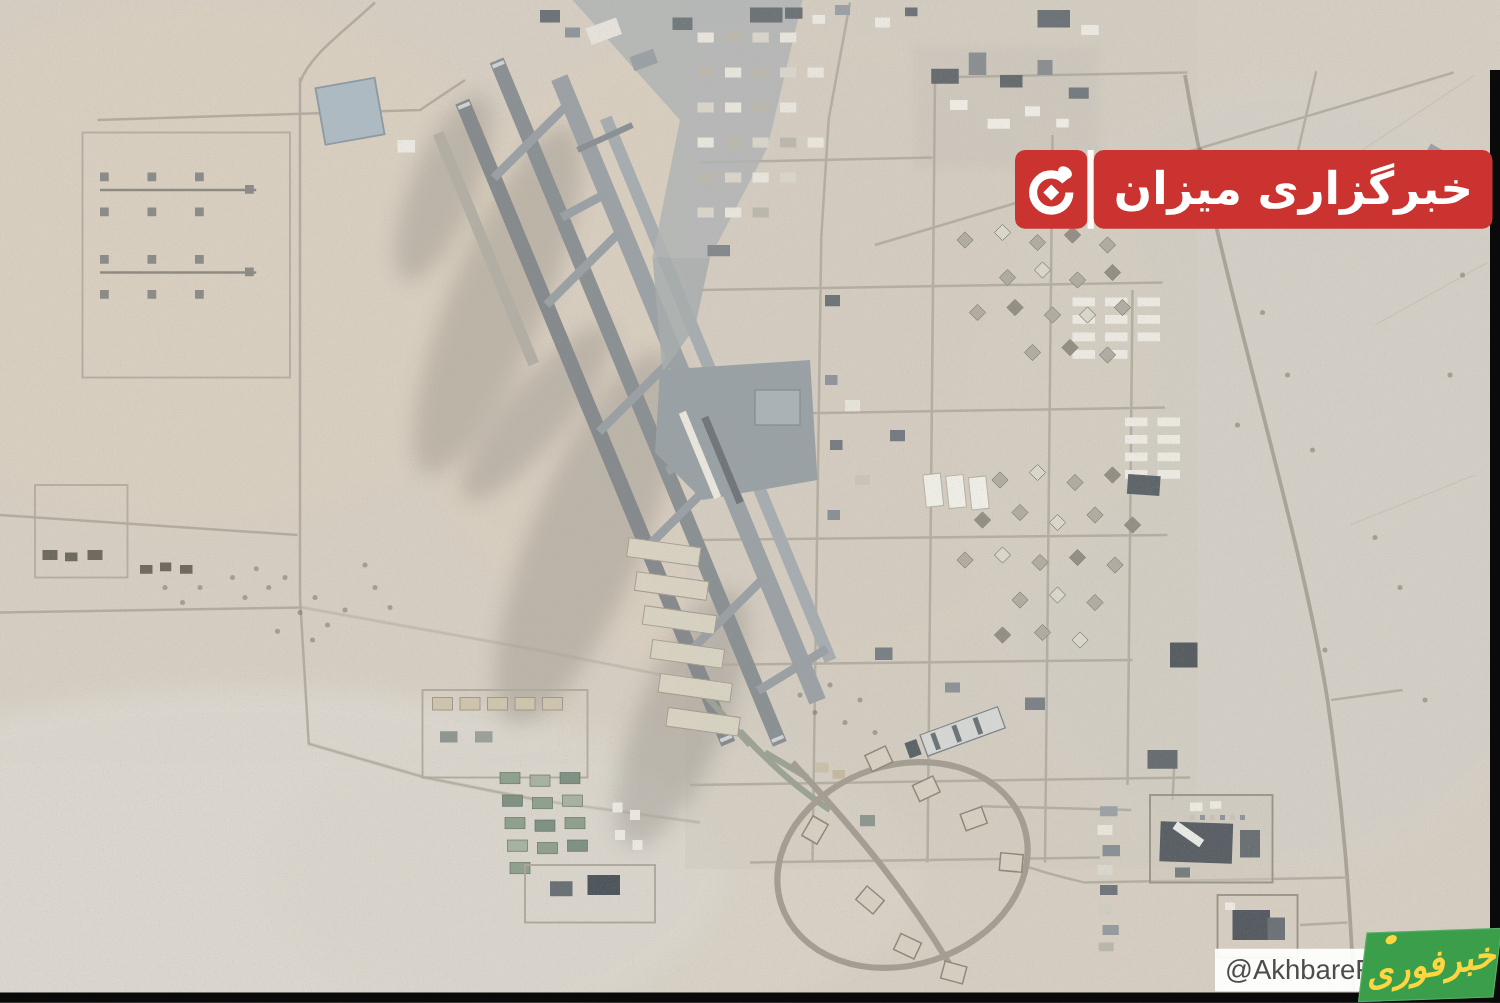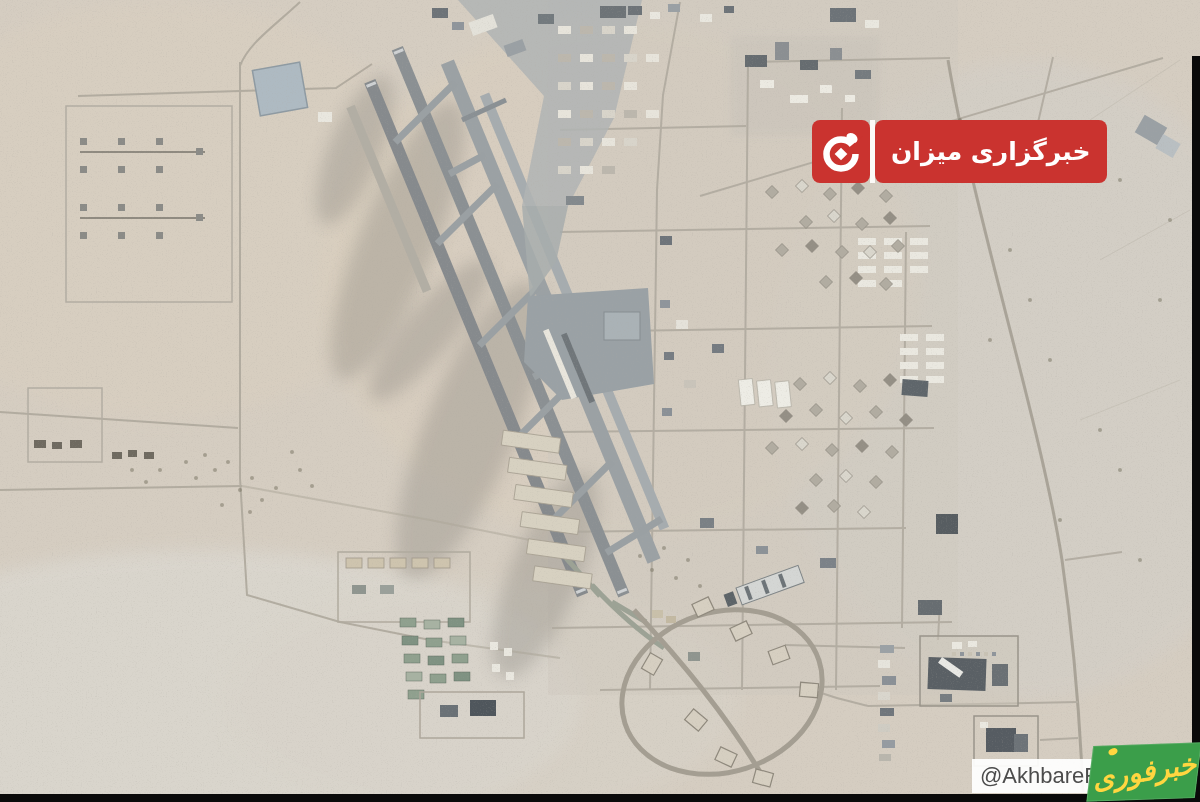--- a/index.html
+++ b/index.html
@@ -6,21 +6,21 @@
   .frame{position:relative;width:1200px;height:802px;overflow:hidden;background:#0a0a0a;
          font-family:"DejaVu Sans",sans-serif;}
   svg.map{position:absolute;left:0;top:0;z-index:1;}
   .bar-bottom{position:absolute;left:0;top:794px;width:1200px;height:8px;background:#0a0a0a;z-index:15;}
   .bar-right{position:absolute;left:1192px;top:56px;width:8px;height:746px;background:#0a0a0a;z-index:15;}
 
   .banner{position:absolute;left:812px;top:120px;height:63px;display:flex;align-items:stretch;z-index:20;}
   .banner-logo{width:58px;background:#ca332f;border-radius:8px;display:flex;align-items:center;justify-content:center;}
   .banner-gap{width:5px;background:#fbfaf7;}
   .banner-text{background:#ca332f;border-radius:8px;color:#ffffff;direction:rtl;white-space:nowrap;
-               font-weight:bold;font-size:25px;line-height:63px;padding:0 16px;
+               font-weight:bold;font-size:36px;line-height:63px;padding:0 16px;
                font-family:"DejaVu Sans",sans-serif;}
 
   .watermark{position:absolute;left:972px;top:759px;height:34px;z-index:22;
              background:rgba(255,255,255,.93);color:#4c4c4c;padding:0 8px;
              font-family:"Liberation Sans",sans-serif;font-size:22px;line-height:34px;}
 
   .channel-logo{position:absolute;left:1090px;top:744px;width:108px;height:56px;background:#3b9e4a;
                 transform:skewX(-9deg) rotate(-2deg);z-index:23;display:flex;align-items:center;
                 justify-content:center;box-shadow:inset 0 0 0 1px rgba(255,255,255,.15);}
   .channel-logo .cal{color:#ffd640;font-style:italic;font-weight:bold;font-size:28px;direction:rtl;

